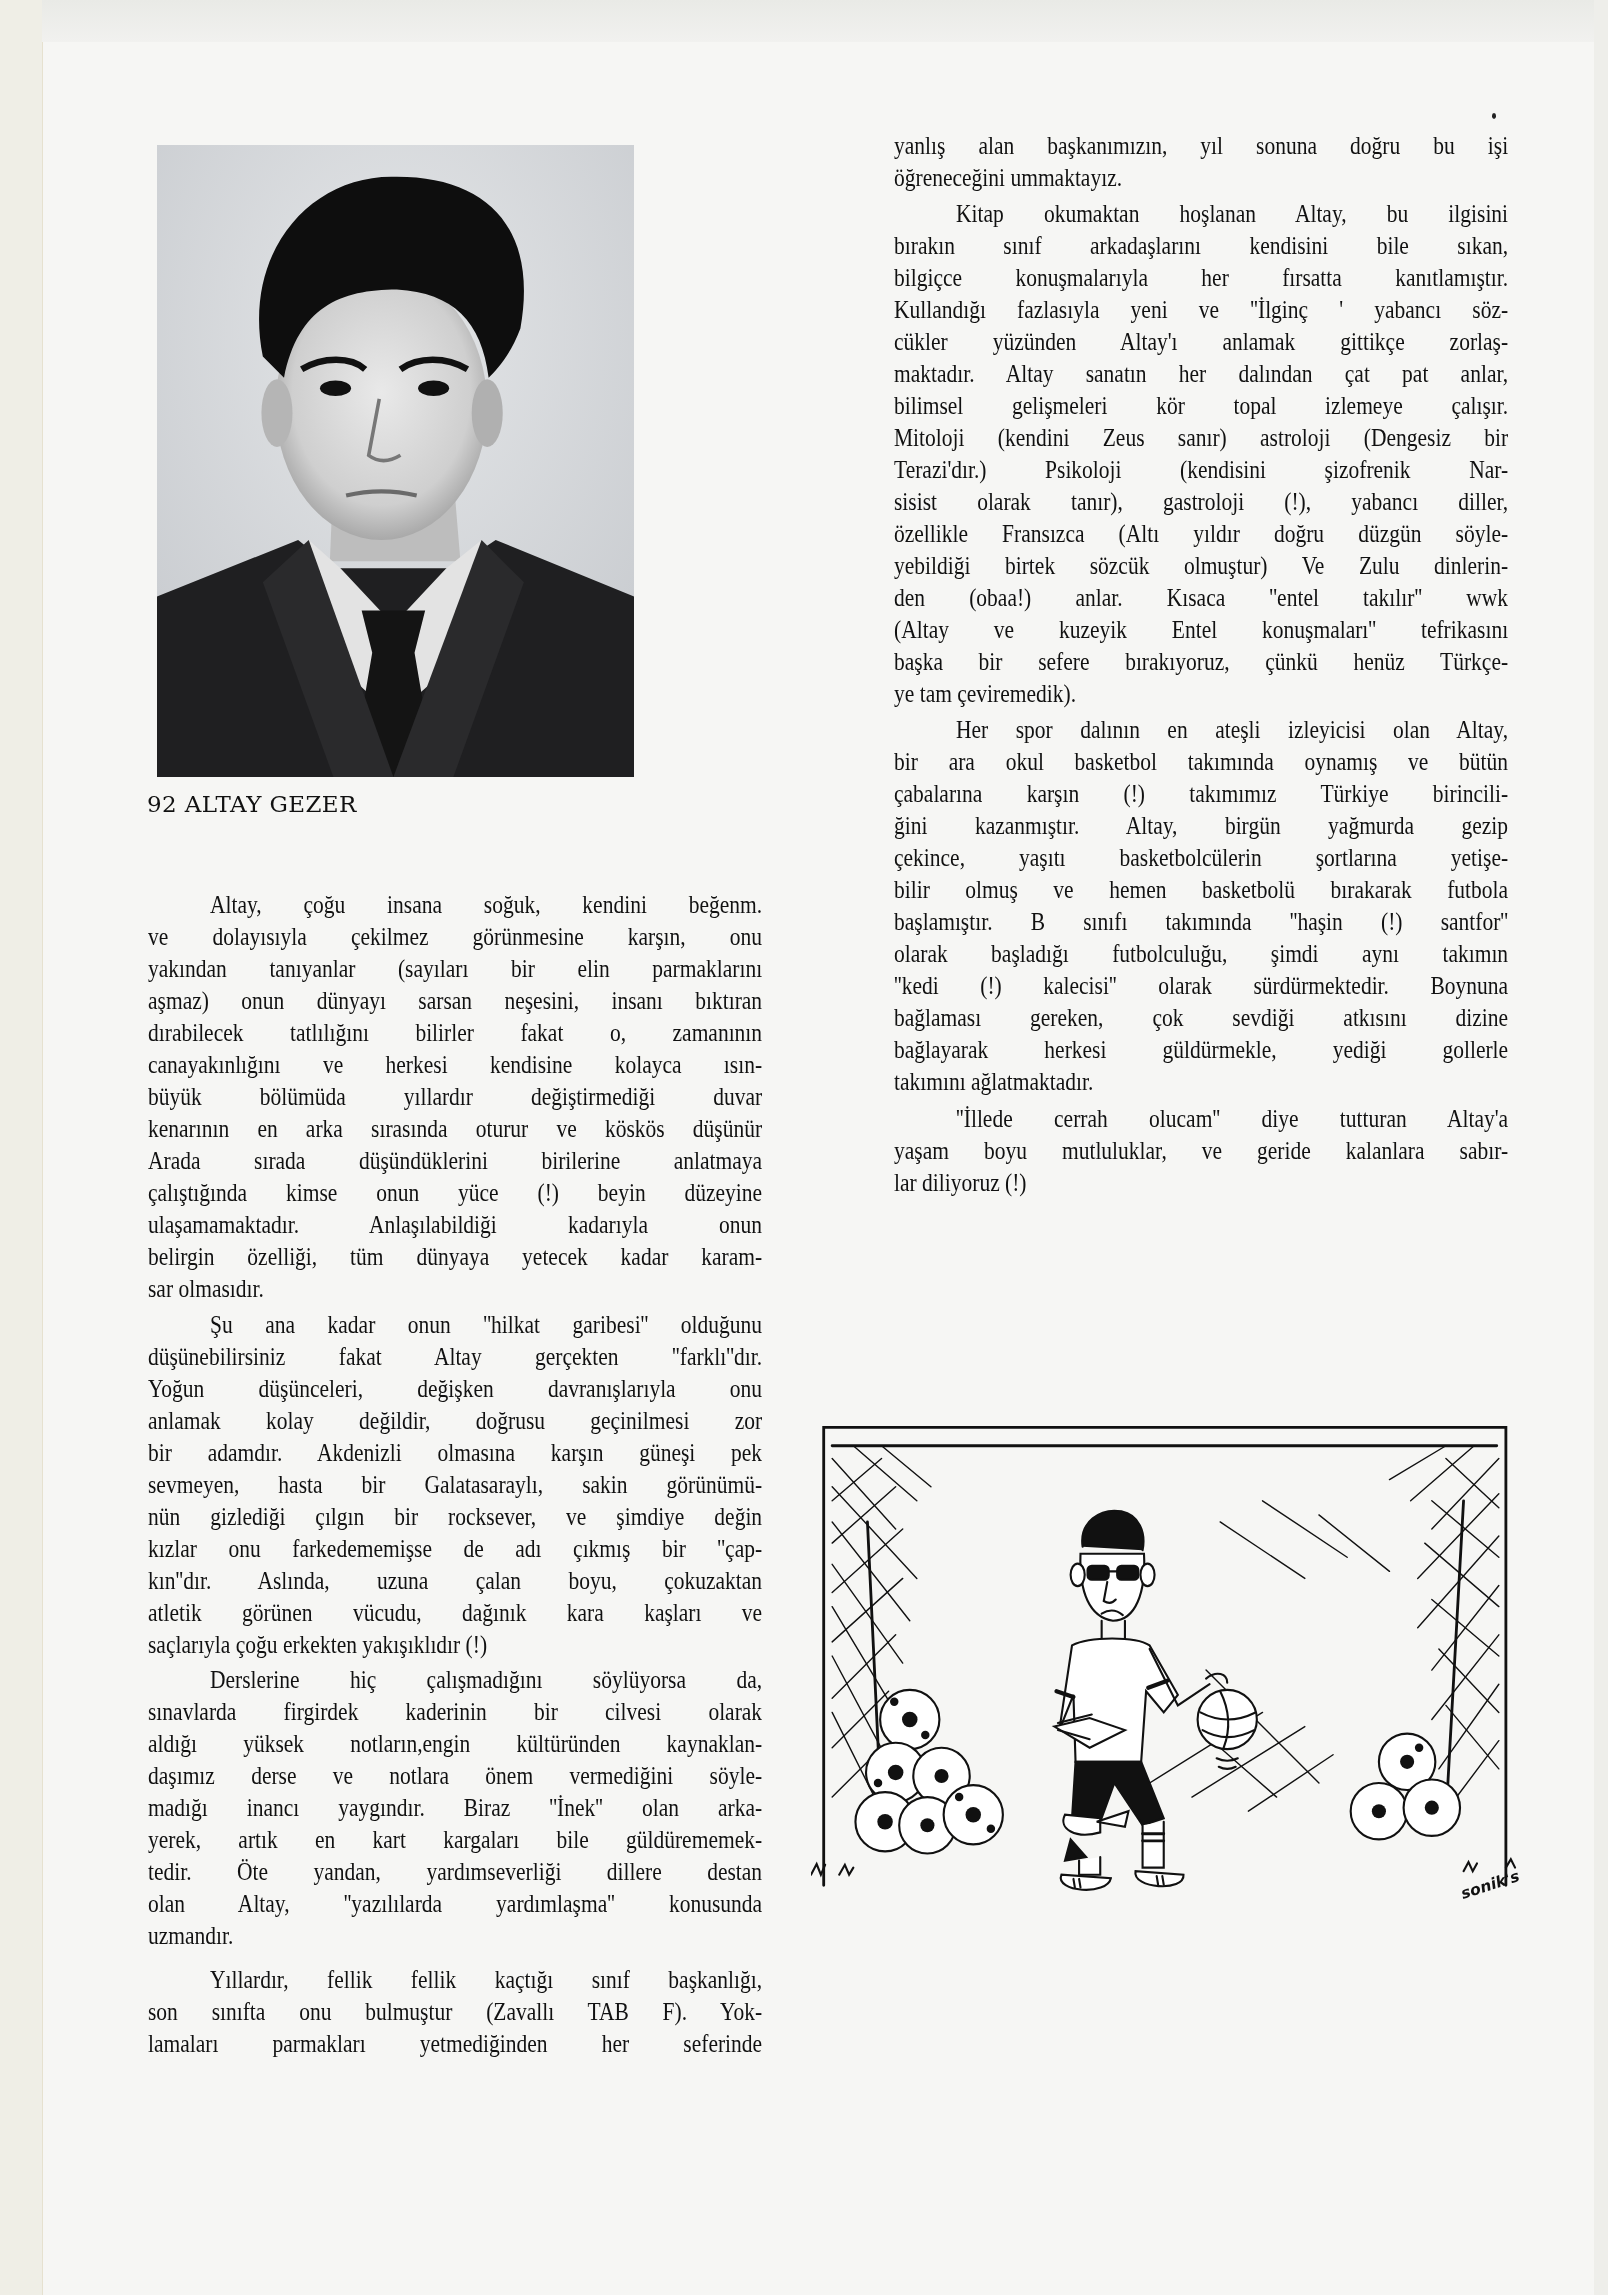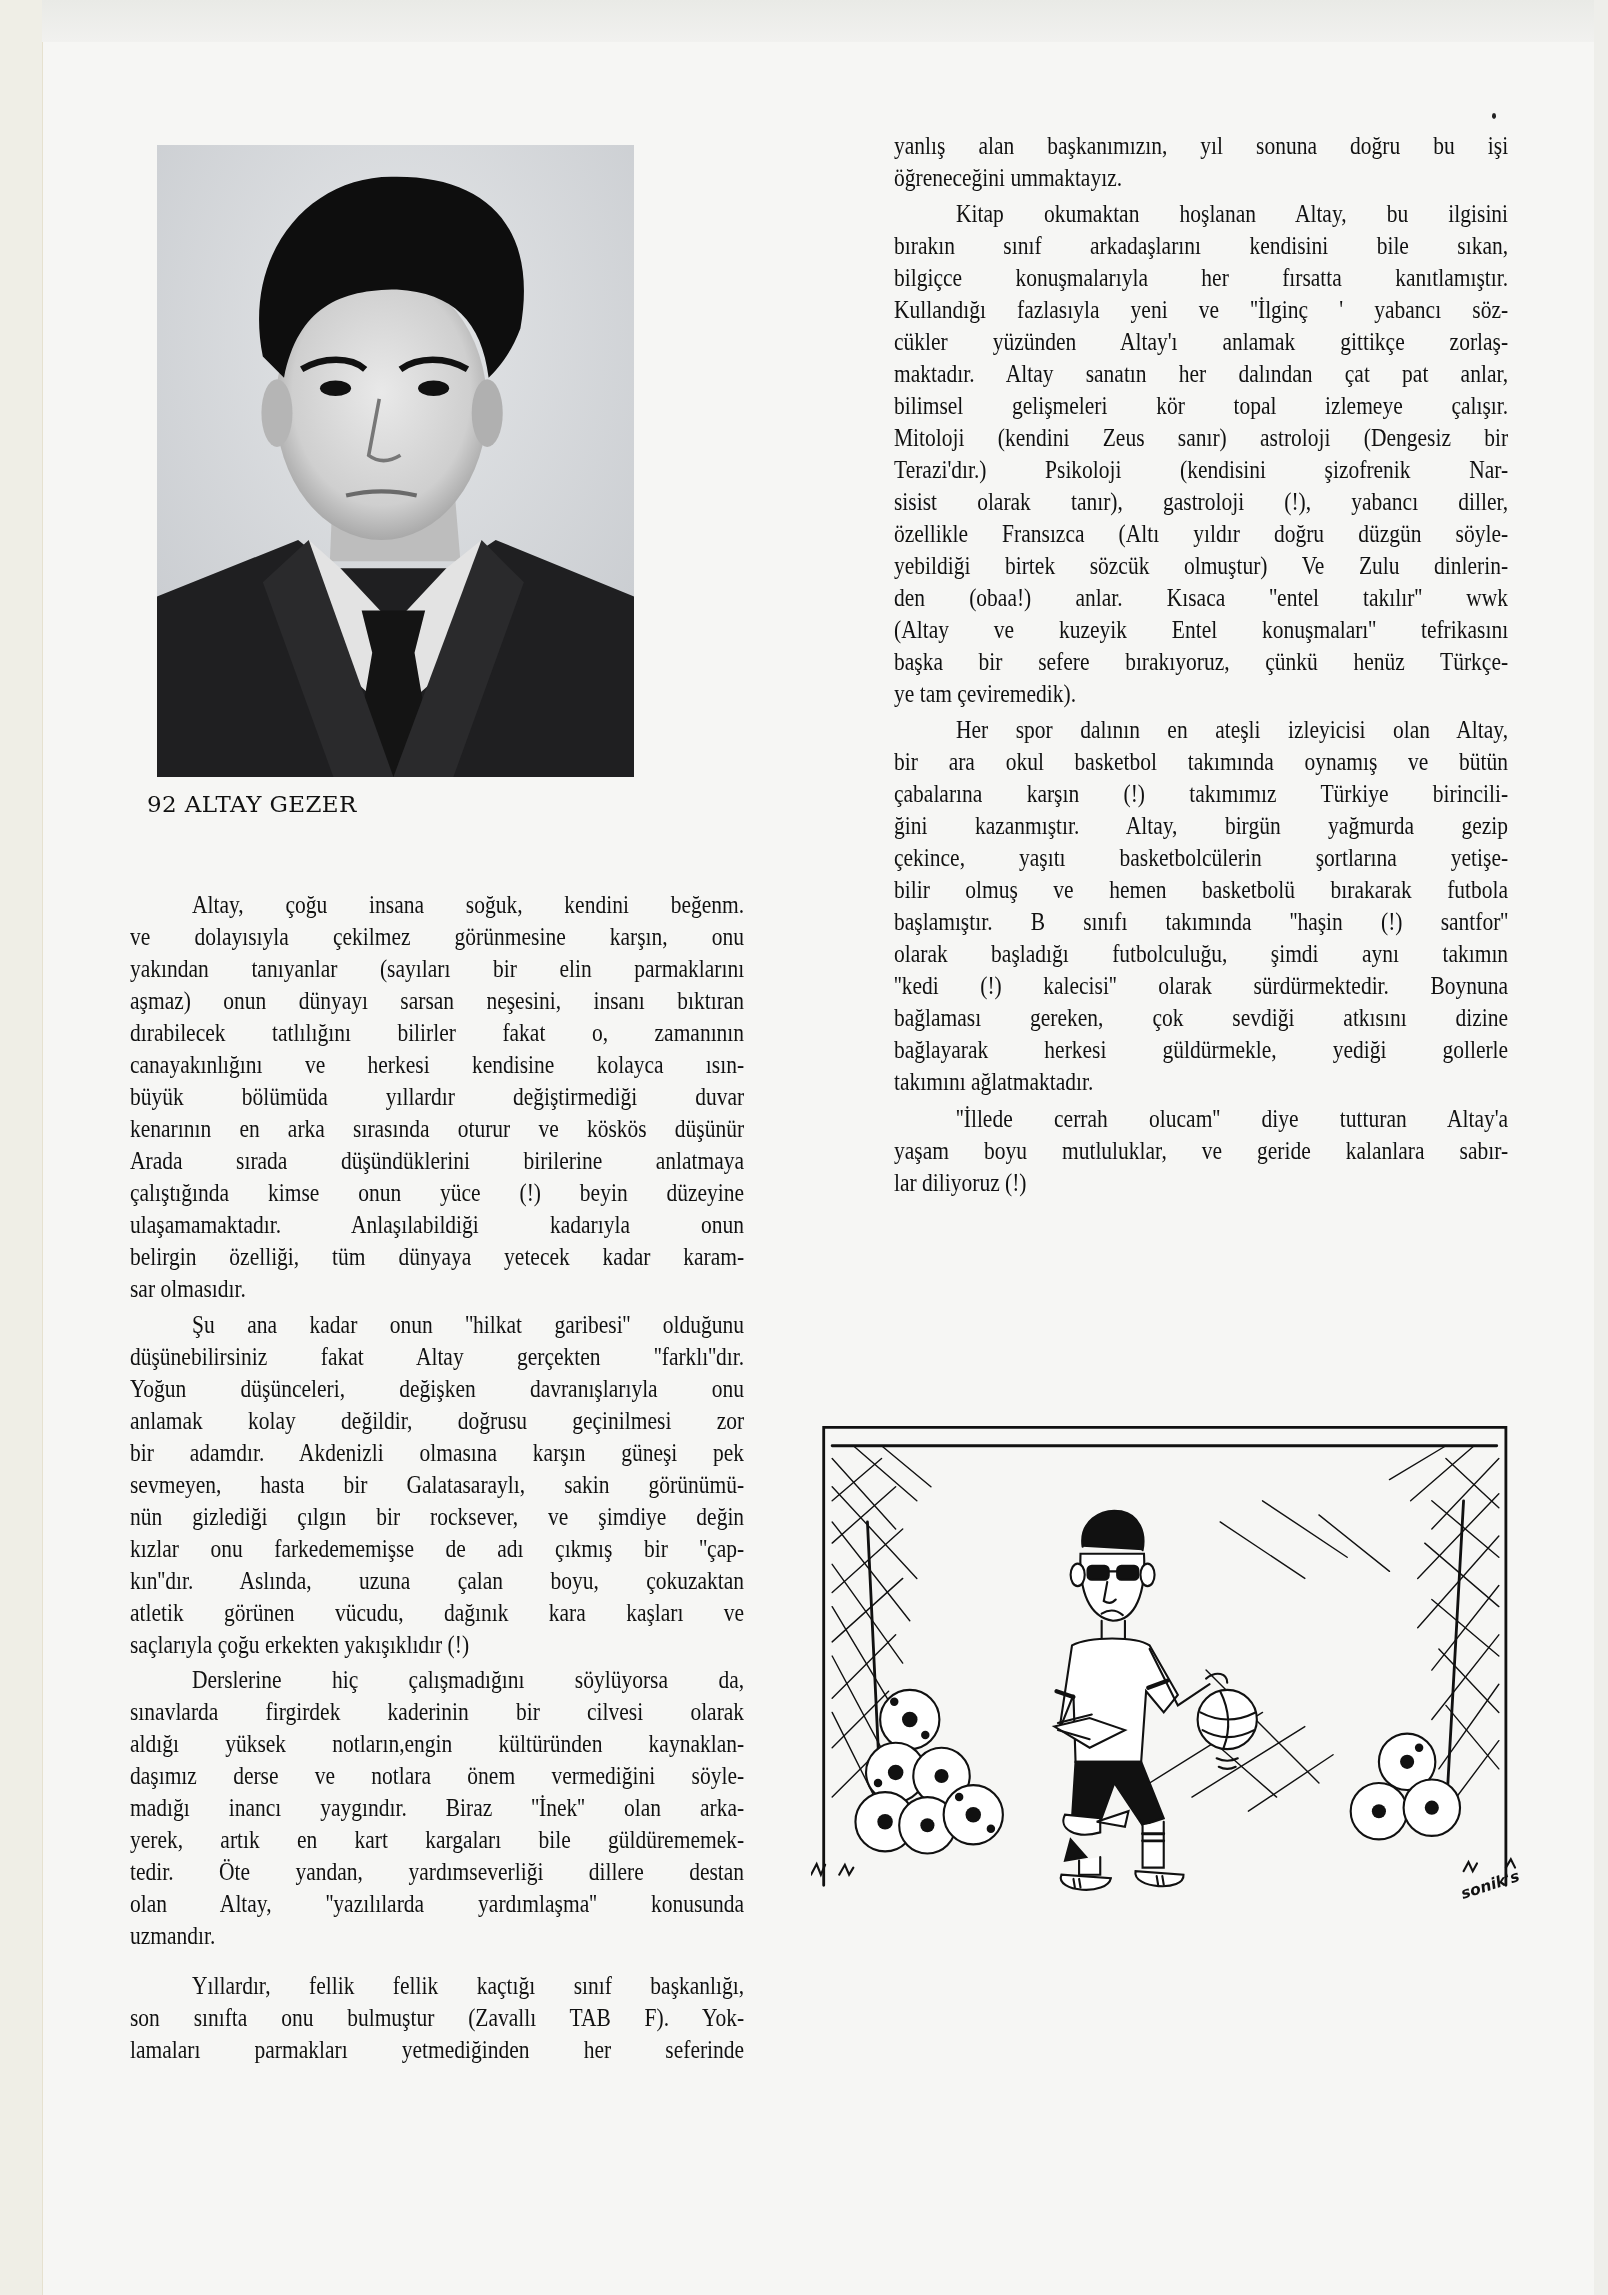--- a/index.html
+++ b/index.html
@@ -27,21 +27,21 @@
 
   .col {
     position:absolute; width:614px;
     font-size:25px; line-height:32px;
     text-align:justify; text-align-last:justify;
     transform-origin:left top;
   }
   .col .line { display:block; white-space:nowrap; overflow:hidden; height:32px; }
   .col .line.indent { padding-left:62px; }
   .col .line.last { text-align-last:left; }
-  .col-left { left:130px; top:889px; }
+  .col-left { left:148px; top:889px; }
   .col-right { left:894px; top:130px; }
   .col .line span { display:inline-block; transform:scaleX(0.86); transform-origin:left center; width:116.3%; }
 
   .cartoon { position:absolute; left:811px; top:1416px; width:709px; height:480px; }
   .cartoon svg { width:100%; height:100%; display:block; }
   .signature {
     position:absolute; left:1460px; top:1876px; font-family:"DejaVu Sans",sans-serif;
     font-style:italic; font-weight:bold; font-size:15.5px; transform:rotate(-18deg);
   }
   .speck { position:absolute; width:4.2px; height:5.6px; background:#222; border-radius:50%; }
@@ -128,21 +128,21 @@
     <div class="line last"><span>saçlarıyla çoğu erkekten yakışıklıdır (!)</span></div>
     <div class="line indent" style="margin-top: 3px;"><span>Derslerine hiç çalışmadığını söylüyorsa da,</span></div>
     <div class="line"><span>sınavlarda firgirdek kaderinin bir cilvesi olarak</span></div>
     <div class="line"><span>aldığı yüksek notların,engin kültüründen kaynaklan-</span></div>
     <div class="line"><span>daşımız derse ve notlara önem vermediğini söyle-</span></div>
     <div class="line"><span>madığı inancı yaygındır. Biraz ''İnek'' olan arka-</span></div>
     <div class="line"><span>yerek, artık en kart kargaları bile güldürememek-</span></div>
     <div class="line"><span>tedir. Öte yandan, yardımseverliği dillere destan</span></div>
     <div class="line"><span>olan Altay, ''yazılılarda yardımlaşma'' konusunda</span></div>
     <div class="line last"><span>uzmandır.</span></div>
-    <div class="line indent" style="margin-top: 18px;"><span>Yıllardır, fellik fellik kaçtığı sınıf başkanlığı,</span></div>
+    <div class="line indent" style="margin-top: 12px;"><span>Yıllardır, fellik fellik kaçtığı sınıf başkanlığı,</span></div>
     <div class="line"><span>son sınıfta onu bulmuştur (Zavallı TAB F). Yok-</span></div>
     <div class="line"><span>lamaları parmakları yetmediğinden her seferinde</span></div>
   </div>
 <div class="col col-right" id="col-right">
     <div class="line"><span>yanlış alan başkanımızın, yıl sonuna doğru bu işi</span></div>
     <div class="line last"><span>öğreneceğini ummaktayız.</span></div>
     <div class="line indent" style="margin-top: 4.2px;"><span>Kitap okumaktan hoşlanan Altay, bu ilgisini</span></div>
     <div class="line"><span>bırakın sınıf arkadaşlarını kendisini bile sıkan,</span></div>
     <div class="line"><span>bilgiçce konuşmalarıyla her fırsatta kanıtlamıştır.</span></div>
     <div class="line"><span>Kullandığı fazlasıyla yeni ve ''İlginç ' yabancı söz-</span></div>

